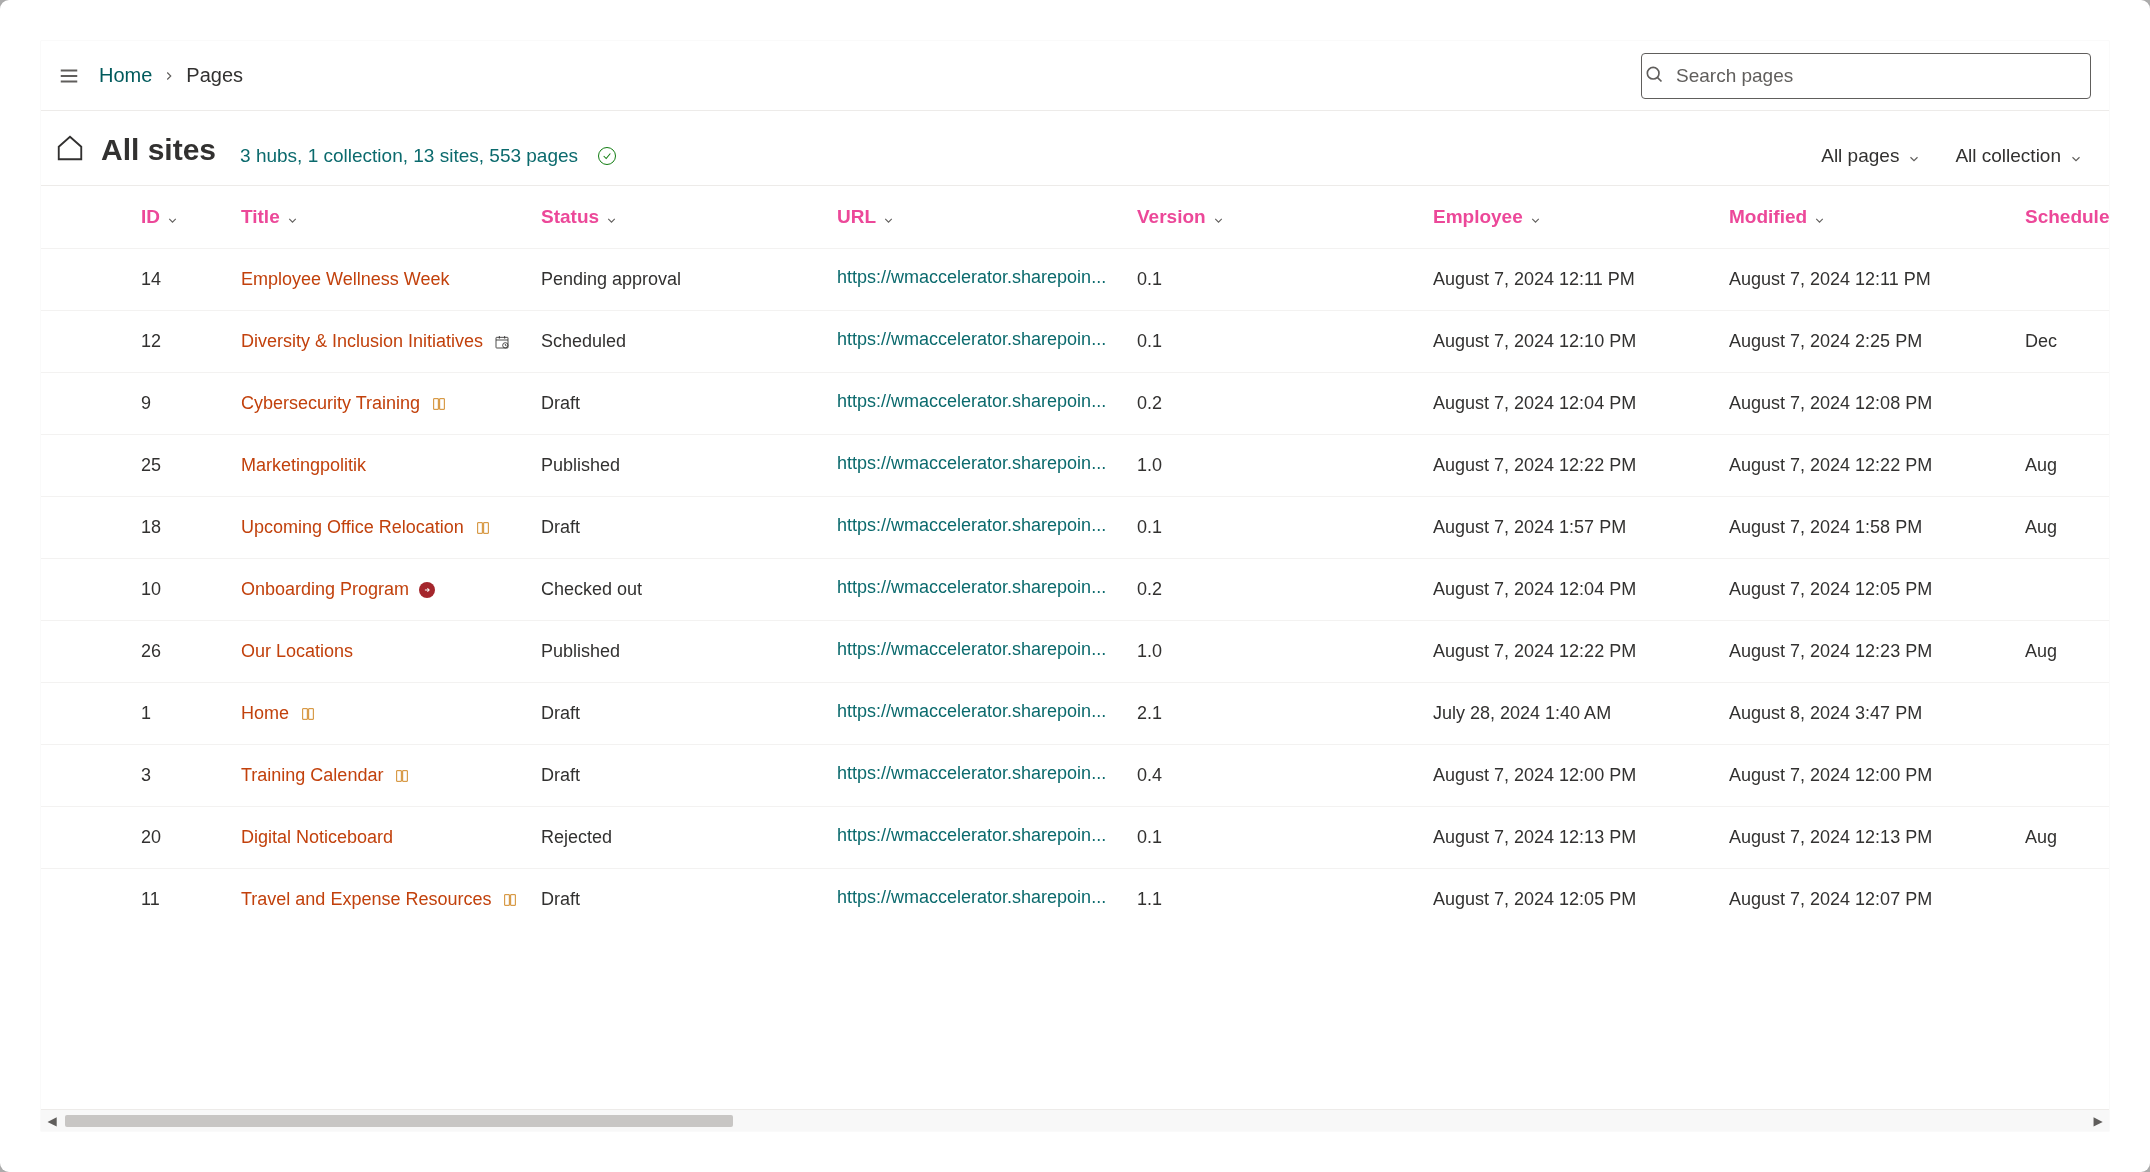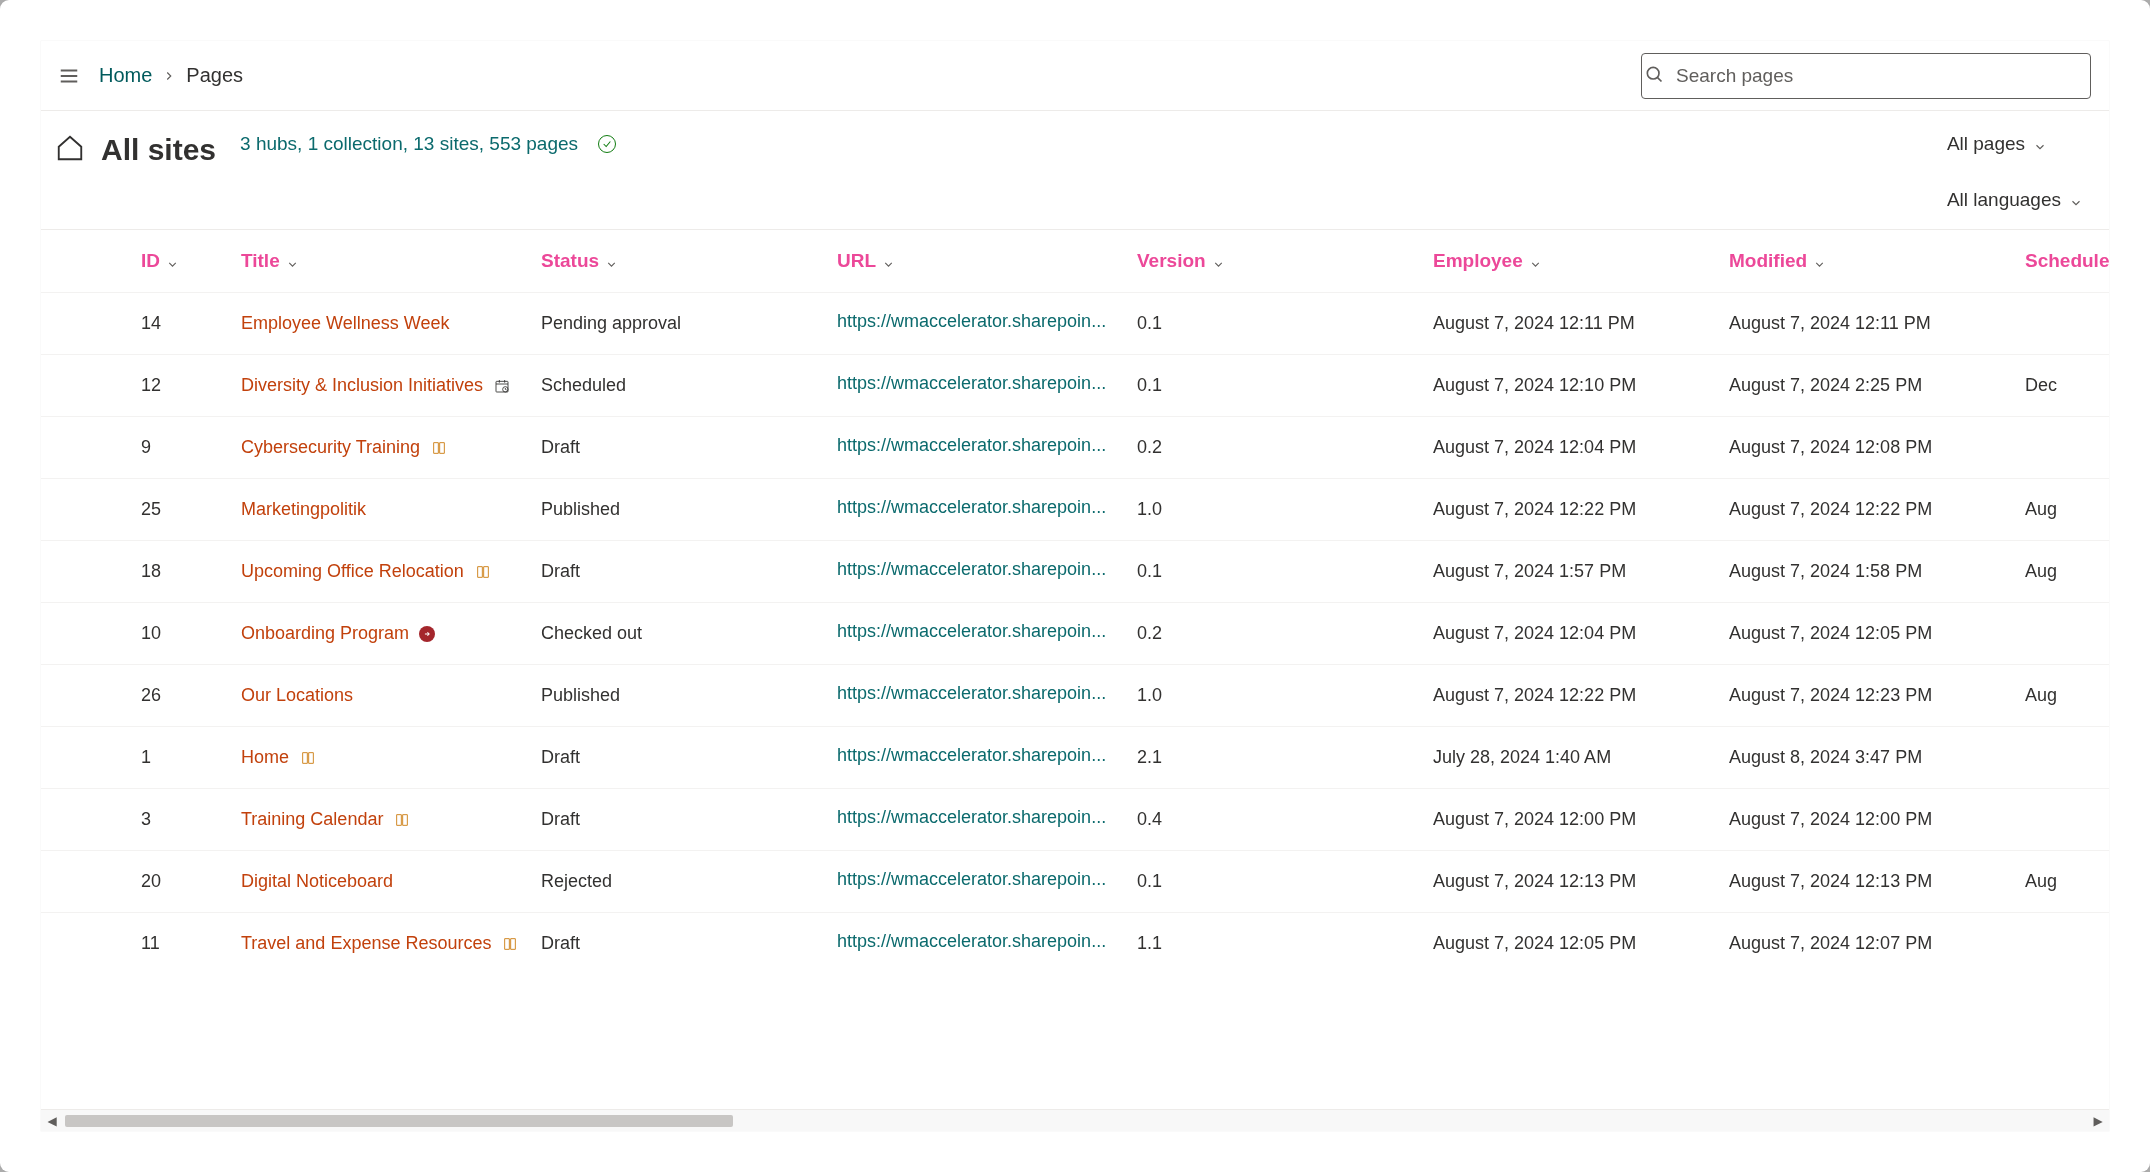--- a/index.html
+++ b/index.html
@@ -26,27 +26,27 @@
   .breadcrumbs .sep { color:#605e5c; display:flex; align-items:center;}
   .breadcrumbs .sep svg{width:14px;height:14px;}
   .breadcrumbs .current { color:#323130; }
   .spacer { flex:1; }
   .searchbox { width:450px; height:46px; border:1px solid #605e5c; border-radius:4px; display:flex; align-items:center; padding:0 2px; gap:12px;}
   .searchbox svg { width:20px; height:20px; stroke:#605e5c; fill:none;}
   .searchbox input { border:none; outline:none; flex:1; font-size:19px; color:#323130; background:transparent;}
   .searchbox input::placeholder{color:#605e5c;}
 
   
-  .titlebar { display:flex; align-items:flex-start; padding: 22px 18px 18px 14px; border-bottom:1px solid #edebe9; gap:16px;}
+  .titlebar { display:flex; align-items:flex-end; padding: 22px 18px 18px 14px; border-bottom:1px solid #edebe9; gap:16px;}
   .home-icon svg { width:30px; height:30px; stroke:#323130; fill:none; stroke-width:1.5;}
   .page-title { font-size:30px; font-weight:600; color:#323130; margin-right:8px;}
   .summary { font-size:19px; color:#0b6a6d; display:flex; align-items:center; gap:20px;}
   .summary .check { width:18px; height:18px; border:1.5px solid #107c10; border-radius:50%; display:flex; align-items:center; justify-content:center;}
   .summary .check svg { width:10px; height:10px; stroke:#107c10; stroke-width:2.5; fill:none;}
-  .title-right { margin-left:auto; display:flex; gap:34px; padding-right:8px;flex-direction:column;}
+  .title-right { margin-left:auto; display:flex; gap:34px; padding-right:8px;}
   .dropdown { display:flex; align-items:center; gap:8px; font-size:19px; cursor:pointer;}
   .chev { width:14px; height:14px; }
   .chev svg { stroke:#605e5c; stroke-width:2; fill:none; width:14px; height:14px;}
 
   
   .toolbar { display:flex; align-items:center; padding: 10px 18px 10px 20px; border-bottom:1px solid #edebe9; height:58px;}
   .tool-btn { display:flex; align-items:center; gap:12px; font-size:19px; cursor:pointer; padding:6px 4px;}
   .tool-btn svg { width:20px; height:20px; stroke:#323130; fill:none; stroke-width:1.5;}
 
   
@@ -133,21 +133,21 @@
           </span>
       </span>
       <div class="title-right">
         <div class="dropdown">
           <span>All pages</span>
           <span class="chev"><svg viewBox="0 0 24 24">
                 <polyline points="6 9 12 15 18 9"></polyline>
               </svg></span>
         </div>
         <div class="dropdown">
-          <span>All languages</span>
+          <span>All collection</span>
           <span class="chev"><svg viewBox="0 0 24 24">
                 <polyline points="6 9 12 15 18 9"></polyline>
               </svg></span>
         </div>
       </div>
     </div>
 
 
     <div class="table-wrap">
       <table>

